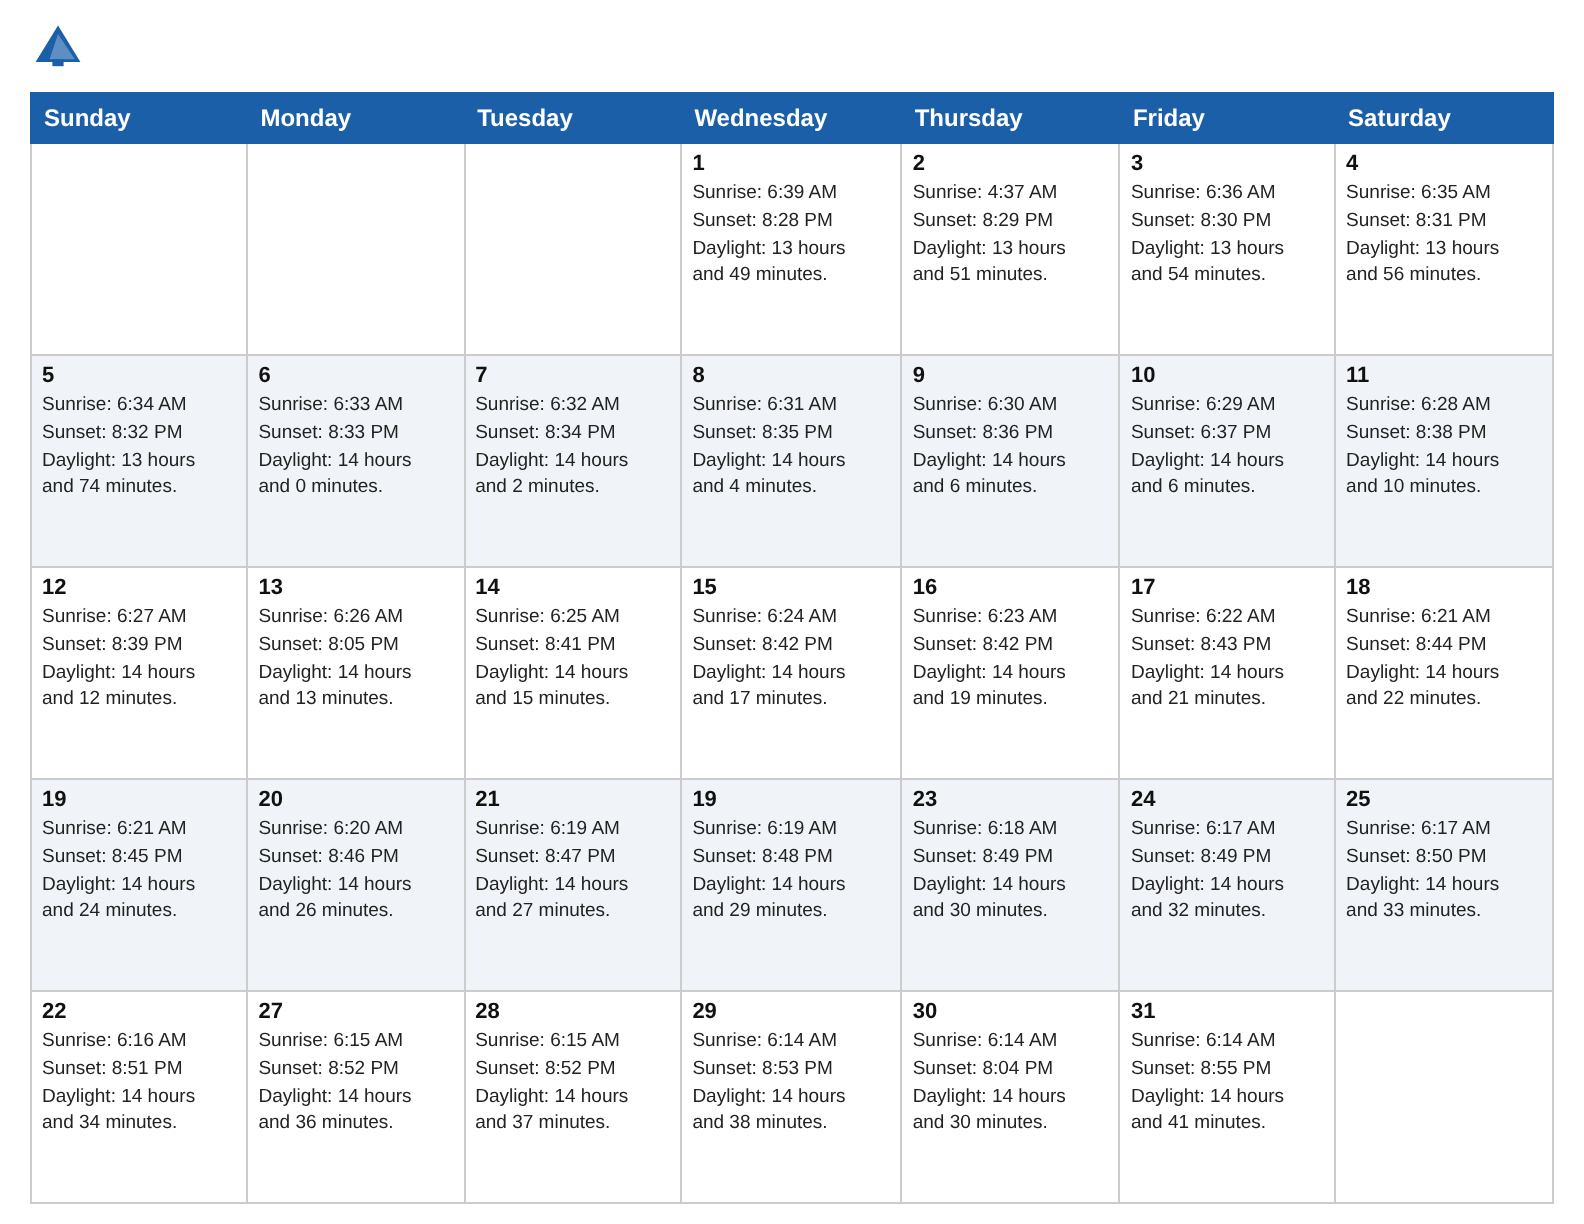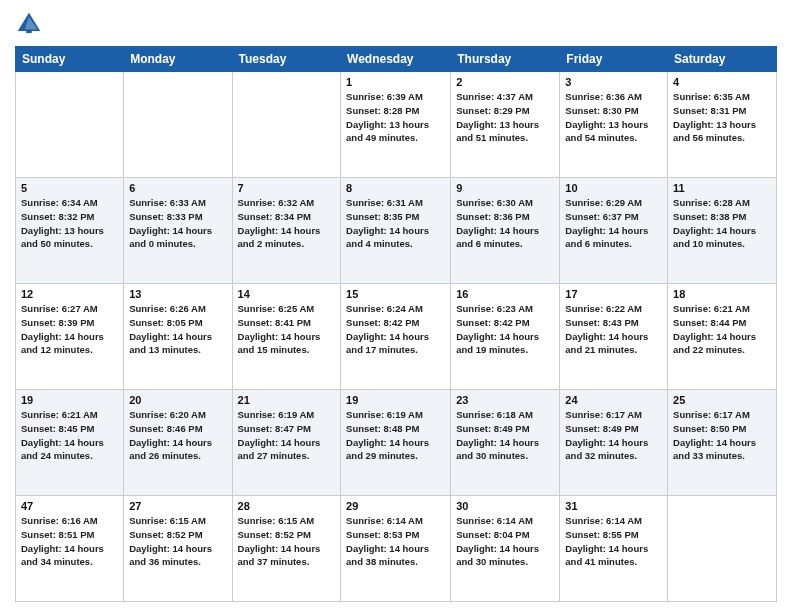--- a/index.html
+++ b/index.html
@@ -76,21 +76,20 @@
     }
     .day-num {
       font-size: 11px;
       font-weight: bold;
       margin-bottom: 2px;
       color: #111;
     }
     .day-info {
       line-height: 1.45;
       color: #222;
-      font-weight: bold;
     }
     .empty-cell {
       background: #f9f9f9;
     }
     .row-shaded td {
       background: #f0f4f8;
     }
     .row-white td {
       background: #ffffff;
     }
@@ -147,21 +146,21 @@
             <div class="day-info"><span>Sunrise: 6:36 AM</span><br><span>Sunset: 8:30 PM</span><br><span>Daylight: 13 hours</span><br><span>and 54 minutes.</span></div>
           </td>
           <td>
             <div class="day-num">4</div>
             <div class="day-info"><span>Sunrise: 6:35 AM</span><br><span>Sunset: 8:31 PM</span><br><span>Daylight: 13 hours</span><br><span>and 56 minutes.</span></div>
           </td>
         </tr>
         <tr class="row-shaded">
           <td>
             <div class="day-num">5</div>
-            <div class="day-info"><span>Sunrise: 6:34 AM</span><br><span>Sunset: 8:32 PM</span><br><span>Daylight: 13 hours</span><br><span>and 50 minutes.</span></div>
+            <div class="day-info"><span>Sunrise: 6:34 AM</span><br><span>Sunset: 8:32 PM</span><br><span>Daylight: 13 hours</span><br><span>and 74 minutes.</span></div>
           </td>
           <td>
             <div class="day-num">6</div>
             <div class="day-info"><span>Sunrise: 6:33 AM</span><br><span>Sunset: 8:33 PM</span><br><span>Daylight: 14 hours</span><br><span>and 0 minutes.</span></div>
           </td>
           <td>
             <div class="day-num">7</div>
             <div class="day-info"><span>Sunrise: 6:32 AM</span><br><span>Sunset: 8:34 PM</span><br><span>Daylight: 14 hours</span><br><span>and 2 minutes.</span></div>
           </td>
           <td>
@@ -236,21 +235,21 @@
             <div class="day-num">24</div>
             <div class="day-info"><span>Sunrise: 6:17 AM</span><br><span>Sunset: 8:49 PM</span><br><span>Daylight: 14 hours</span><br><span>and 32 minutes.</span></div>
           </td>
           <td>
             <div class="day-num">25</div>
             <div class="day-info"><span>Sunrise: 6:17 AM</span><br><span>Sunset: 8:50 PM</span><br><span>Daylight: 14 hours</span><br><span>and 33 minutes.</span></div>
           </td>
         </tr>
         <tr class="row-white">
           <td>
-            <div class="day-num">47</div>
+            <div class="day-num">22</div>
             <div class="day-info"><span>Sunrise: 6:16 AM</span><br><span>Sunset: 8:51 PM</span><br><span>Daylight: 14 hours</span><br><span>and 34 minutes.</span></div>
           </td>
           <td>
             <div class="day-num">27</div>
             <div class="day-info"><span>Sunrise: 6:15 AM</span><br><span>Sunset: 8:52 PM</span><br><span>Daylight: 14 hours</span><br><span>and 36 minutes.</span></div>
           </td>
           <td>
             <div class="day-num">28</div>
             <div class="day-info"><span>Sunrise: 6:15 AM</span><br><span>Sunset: 8:52 PM</span><br><span>Daylight: 14 hours</span><br><span>and 37 minutes.</span></div>
           </td>

